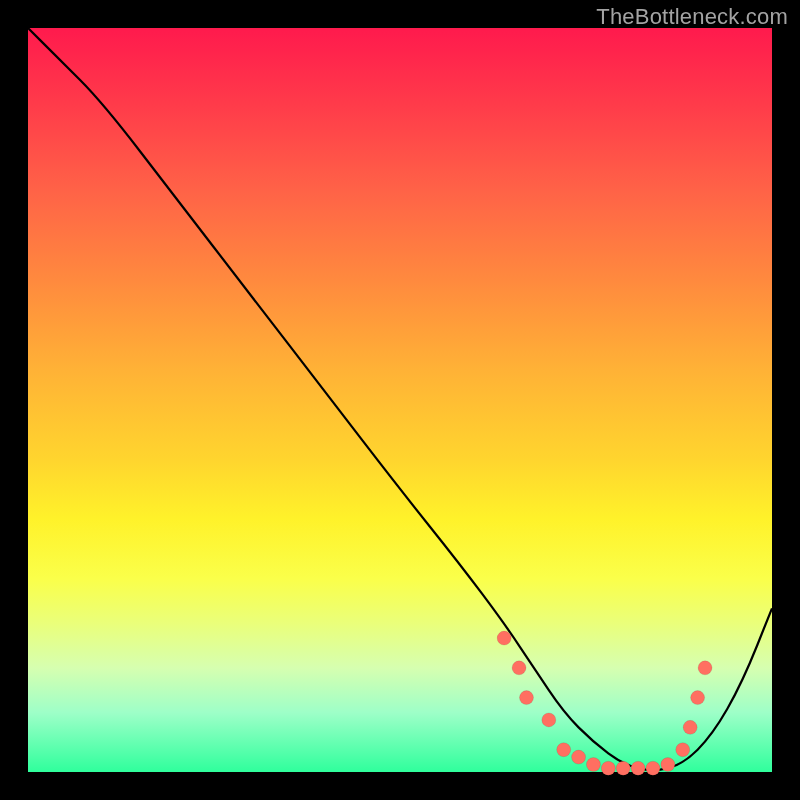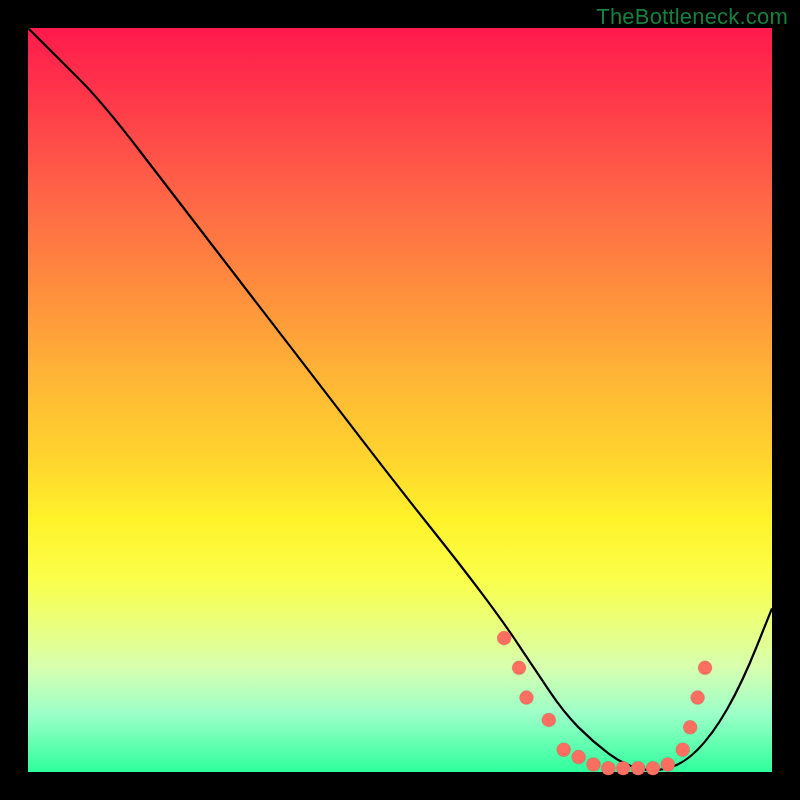--- a/index.html
+++ b/index.html
@@ -38,21 +38,21 @@
       #eaff7a 80%,
       #d6ffb0 86%,
       #9effc8 92%,
       #2fff9c 100%
     );
   }
   .watermark {
     position: absolute;
     top: 4px;
     right: 12px;
-    color: #15803d;
+    color: #a3a3a3;
     font-size: 22px;
     font-weight: 500;
     letter-spacing: 0.2px;
   }
   svg.overlay {
     position: absolute;
     left: 0;
     top: 0;
     width: 744px;
     height: 744px;

